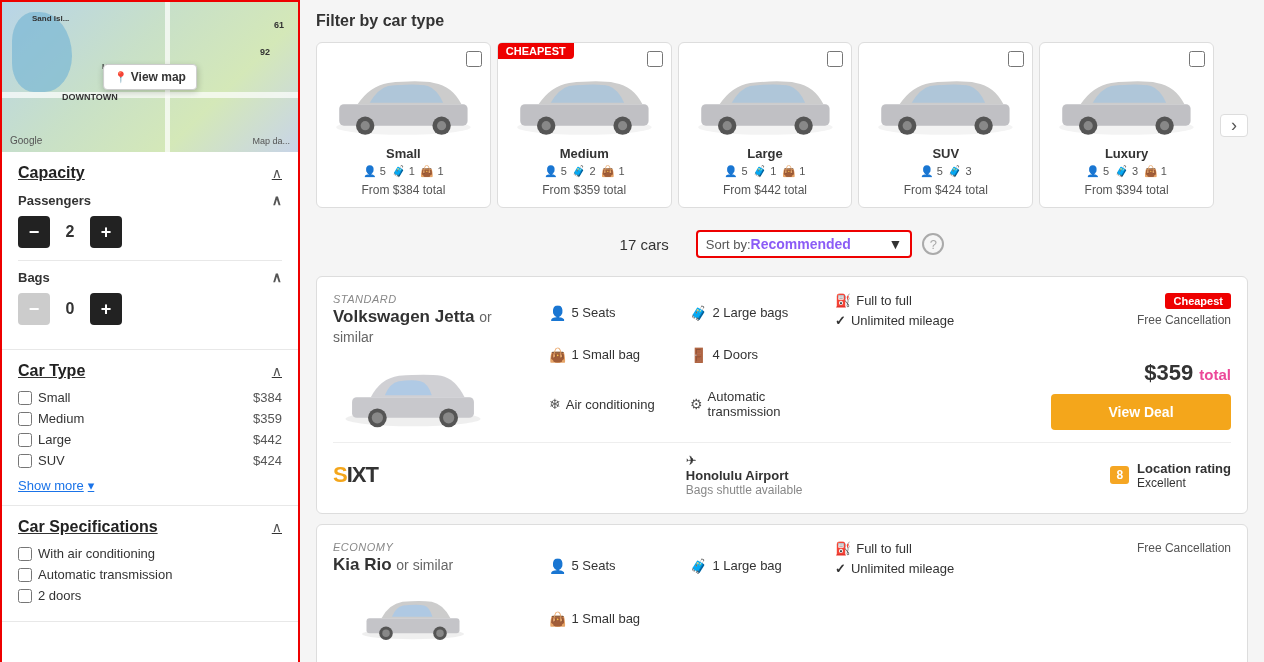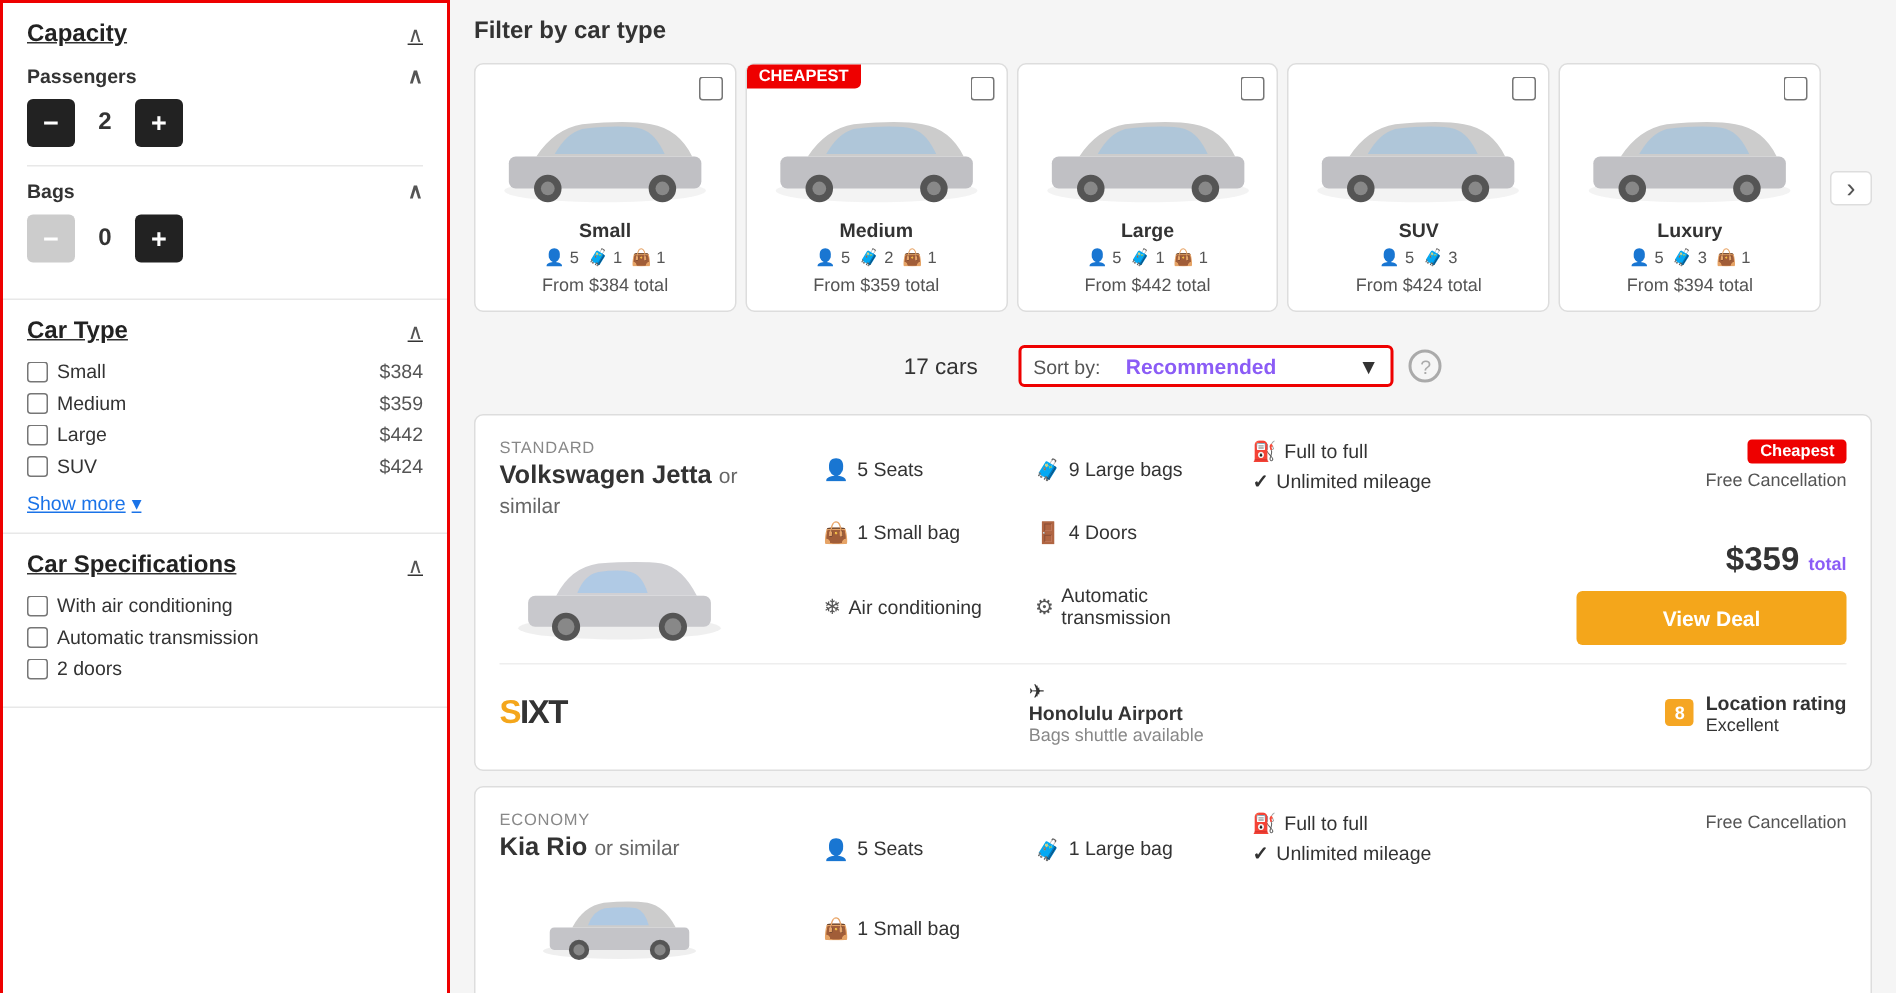--- a/index.html
+++ b/index.html
@@ -285,21 +285,21 @@
       background: #f5f5f5;
       padding: 6px 0;
     }
     .results-count {
       font-size: 15px;
       color: #333;
     }
     .sort-container {
       display: flex;
       align-items: center;
-      gap: 17px;
+      gap: 0;
       border: 2.5px solid #e00;
       border-radius: 4px;
       padding: 4px 8px;
       background: #fff;
       margin-left: 27px;
     }
     .sort-label { font-size: 13px; color: #555; }
     .sort-select {
       border: none;
       font-size: 14px;
@@ -340,20 +340,21 @@
     }
     .car-card-info {
       flex: 0 0 200px;
     }
     .car-segment {
       font-size: 11px;
       text-transform: uppercase;
       color: #888;
       letter-spacing: 0.5px;
       margin-bottom: 2px;
+      font-style: italic;
     }
     .car-name {
       font-size: 17px;
       font-weight: bold;
       margin-bottom: 8px;
     }
     .car-img-container {
       width: 160px;
       display: flex;
       align-items: center;
@@ -404,22 +405,22 @@
       font-size: 12px;
       color: #555;
       margin-bottom: auto;
     }
     .price-total {
       font-size: 22px;
       font-weight: bold;
       margin-top: 8px;
     }
     .price-label {
-      font-size: 12px;
-      color: #8b5cf6;
+      font-size: 15px;
+      color: #ec4899;
     }
     .view-deal-btn {
       background: #f4a61b;
       color: #fff;
       border: none;
       border-radius: 4px;
       padding: 10px 20px;
       font-size: 14px;
       font-weight: bold;
       cursor: pointer;
@@ -476,20 +477,35 @@
     
     .car-svg { width: 100%; height: 100%; }
   </style>
 </head>
 <body>
 
 <div class="layout">
 
   <div class="sidebar">
 
+    <div class="map-area">
+      <div class="map-bg">
+        <div class="map-water"></div>
+        <div class="map-road-h"></div>
+        <div class="map-road-v"></div>
+        <span class="map-label" style="top:12px;left:30px;font-size:8px;">Sand Isl...</span>
+        <span class="map-label" style="top:60px;left:100px;font-size:8px;">Honolulu Museum of A...</span>
+        <span class="map-label" style="top:18px;right:14px;font-size:9px;">61</span>
+        <span class="map-label" style="top:45px;right:28px;font-size:9px;">92</span>
+        <span class="map-label" style="top:90px;left:60px;font-size:9px;text-transform:uppercase;">DOWNTOWN</span>
+        <div class="map-pin-label">View map</div>
+        <span class="map-label-google">Google</span>
+        <span class="map-label-mapda">Map da...</span>
+      </div>
+    </div>
 
     <div class="sidebar-section">
       <div class="section-header">
         <span class="section-title">Capacity</span>
         <span class="chevron">∧</span>
       </div>
 
       <div>
         <div class="subsection-title">
           <span>Passengers</span>
@@ -741,21 +757,21 @@
           </div>
         </div>
 
         <div class="car-features">
           <div class="feature-item">
             <span class="feature-icon">👤</span>
             <span>5 Seats</span>
           </div>
           <div class="feature-item">
             <span class="feature-icon">🧳</span>
-            <span>9 Large bags</span>
+            <span>2 Large bags</span>
           </div>
           <div class="feature-item">
             <span class="feature-icon">👜</span>
             <span>1 Small bag</span>
           </div>
           <div class="feature-item">
             <span class="feature-icon">🚪</span>
             <span>4 Doors</span>
           </div>
           <div class="feature-item">

